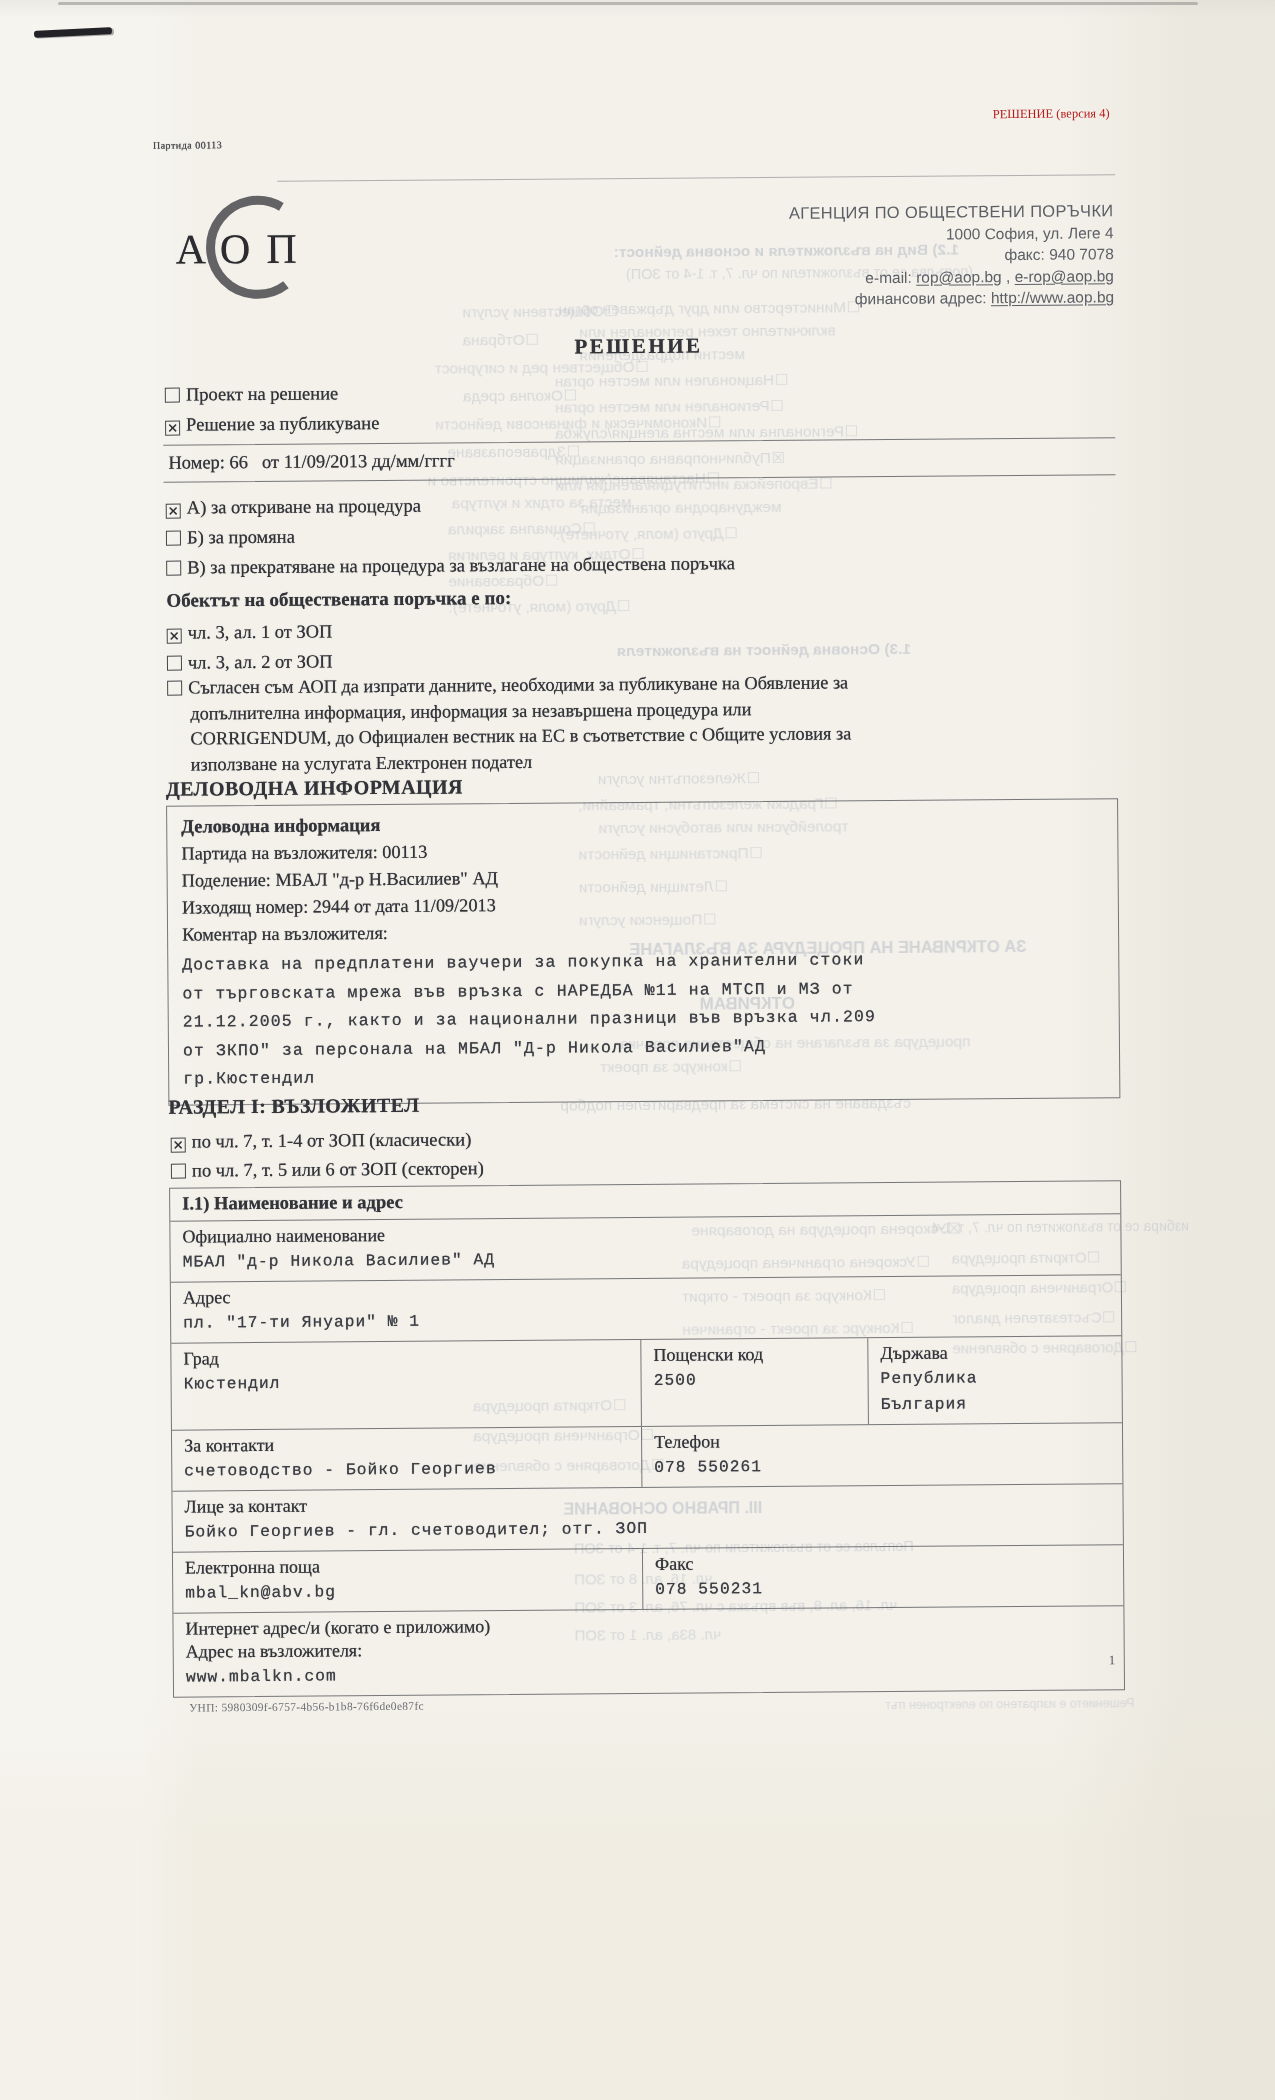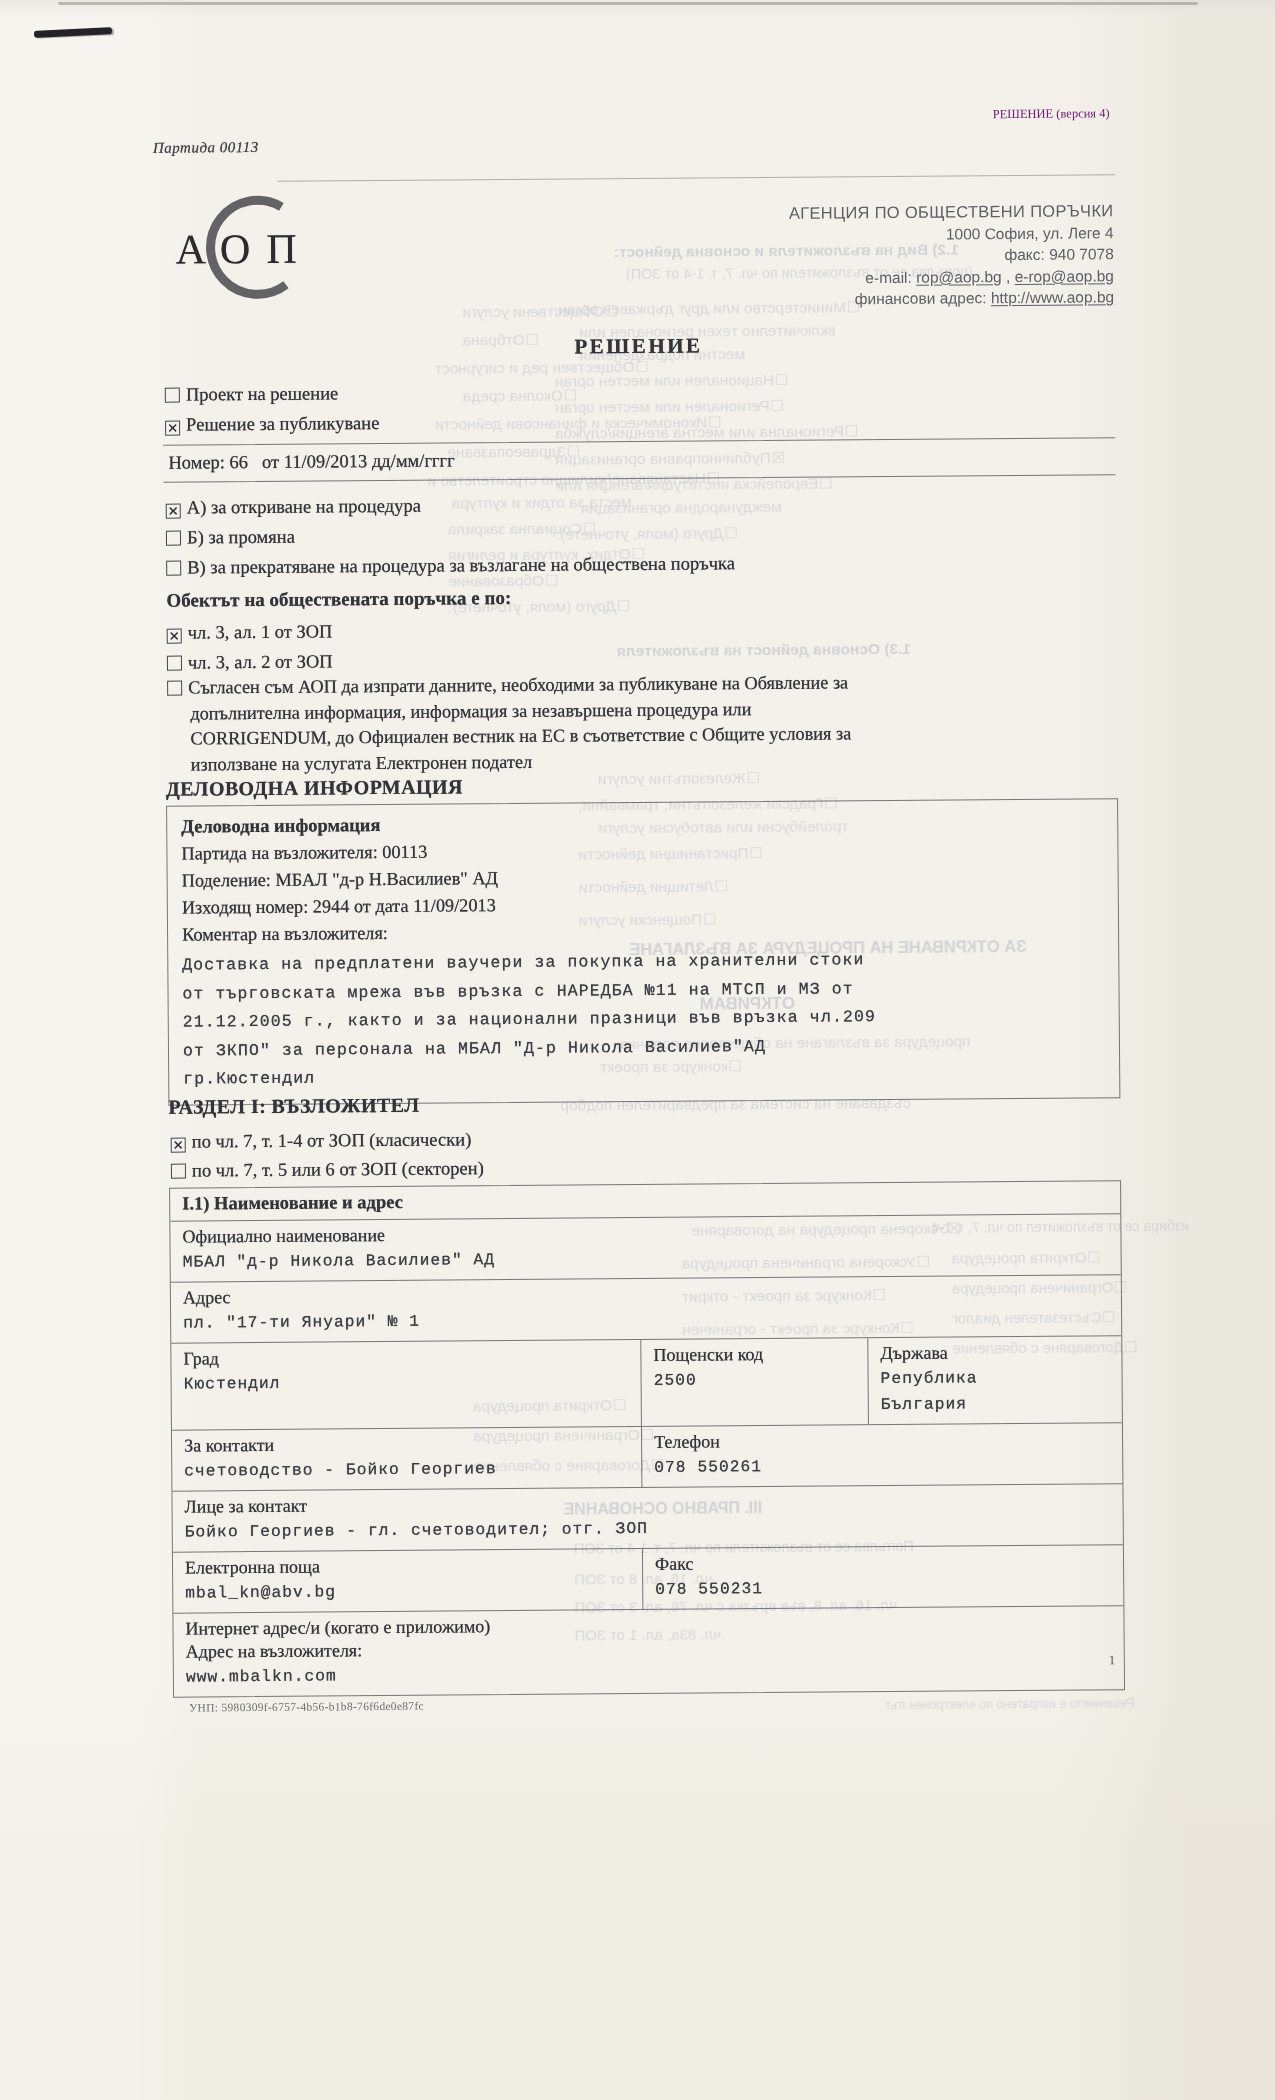--- a/index.html
+++ b/index.html
@@ -27,22 +27,22 @@
   }
   .scan-strip{position:absolute;left:58px;top:2px;width:1140px;height:3px;
     background:#8e8d89;opacity:.55;border-radius:2px;}
   .pen-mark{position:absolute;left:34px;top:29px;width:78px;height:7px;background:#232327;
     border-radius:3px;transform:rotate(-2.6deg);box-shadow:2px 1px 0 rgba(35,35,39,.35);}
 
   .tilt{position:absolute;inset:0;transform:rotate(-0.45deg);transform-origin:640px 1050px;}
 
   .scan-ink{text-shadow:0 0 .7px rgba(51,52,58,.8);}
 
-  .partida{position:absolute;left:160px;top:136px;font-size:15px;color:var(--ink-soft);letter-spacing:.5px;font-style:italic;}
-  .version{position:absolute;left:1000px;top:110px;font-size:12.5px;color:#701a75;text-align:right;}
+  .partida{position:absolute;left:160px;top:136px;font-size:10px;color:var(--ink-soft);letter-spacing:.5px;}
+  .version{position:absolute;left:1000px;top:110px;font-size:12.5px;color:#b91c1c;text-align:right;}
   .pagenum{position:absolute;left:1104px;top:1656px;font-size:13px;color:#55565c;}
   .unp{position:absolute;left:184px;top:1698px;font-size:11.5px;color:#6e6f76;letter-spacing:.3px;}
 
   .form{position:absolute;left:168px;top:0;width:952px;height:2100px;}
 
   .hdr-line{position:absolute;left:116px;top:178px;width:838px;height:1px;background:rgba(120,120,124,.55);}
 
   .logo-wrap{position:absolute;left:10px;top:182px;width:200px;height:150px;}
   .logo-letters{position:absolute;left:4px;top:40px;font-size:42px;letter-spacing:16px;color:#2c2c30;
     font-family:"Liberation Serif","DejaVu Serif",serif;}

